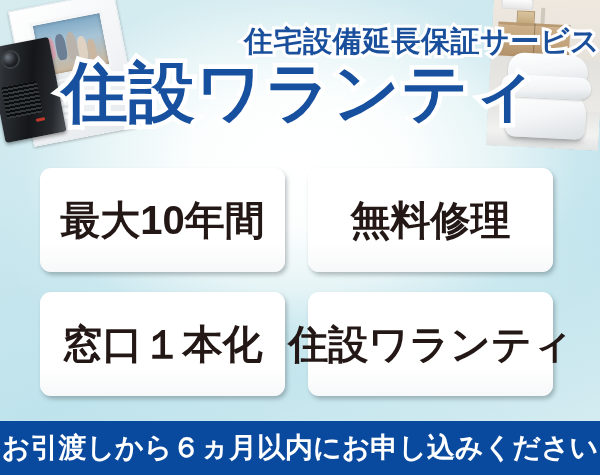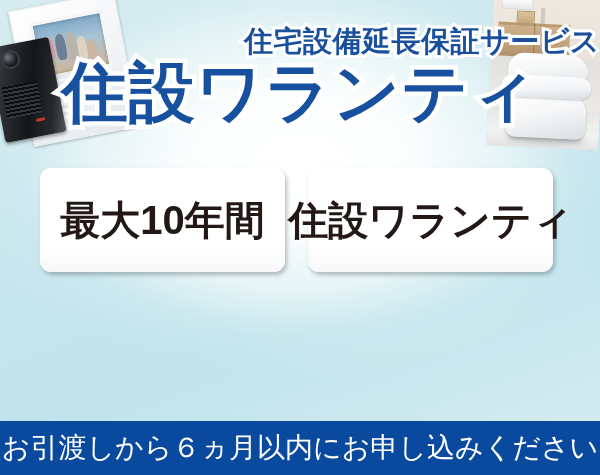--- a/index.html
+++ b/index.html
@@ -183,21 +183,21 @@
   }
 
   
   #bottombar{
     position:absolute;left:0;bottom:0;width:600px;height:54px;
     background:#0a4a9e;
     display:flex;align-items:center;justify-content:center;
     z-index:6;
   }
   #bottombar span{
-    color:#ffffff;font-size:28px;font-weight:normal;letter-spacing:0px;
+    color:#ffffff;font-size:28px;font-weight:bold;letter-spacing:0px;
     white-space:nowrap;
   }
 </style>
 </head>
 <body>
 
 <div id="banner">
 
   <div class="photo" id="photo-intercom">
     <div class="frame"></div>
@@ -234,20 +234,26 @@
   <div id="headtext">
     <div id="subtitle">住宅設備延長保証サービス</div>
     <div id="title">住設ワランティ</div>
   </div>
 
   <div id="features">
     <div class="fbox">
       <span>最大10年間</span>
     </div>
     <div class="fbox">
+      <span>無料修理</span>
+    </div>
+    <div class="fbox">
+      <span>窓口１本化</span>
+    </div>
+    <div class="fbox">
       <span>住設ワランティ</span>
     </div>
   </div>
 
   <div id="bottombar">
     <span>お引渡しから６ヵ月以内にお申し込みください</span>
   </div>
 
 </div>
 

